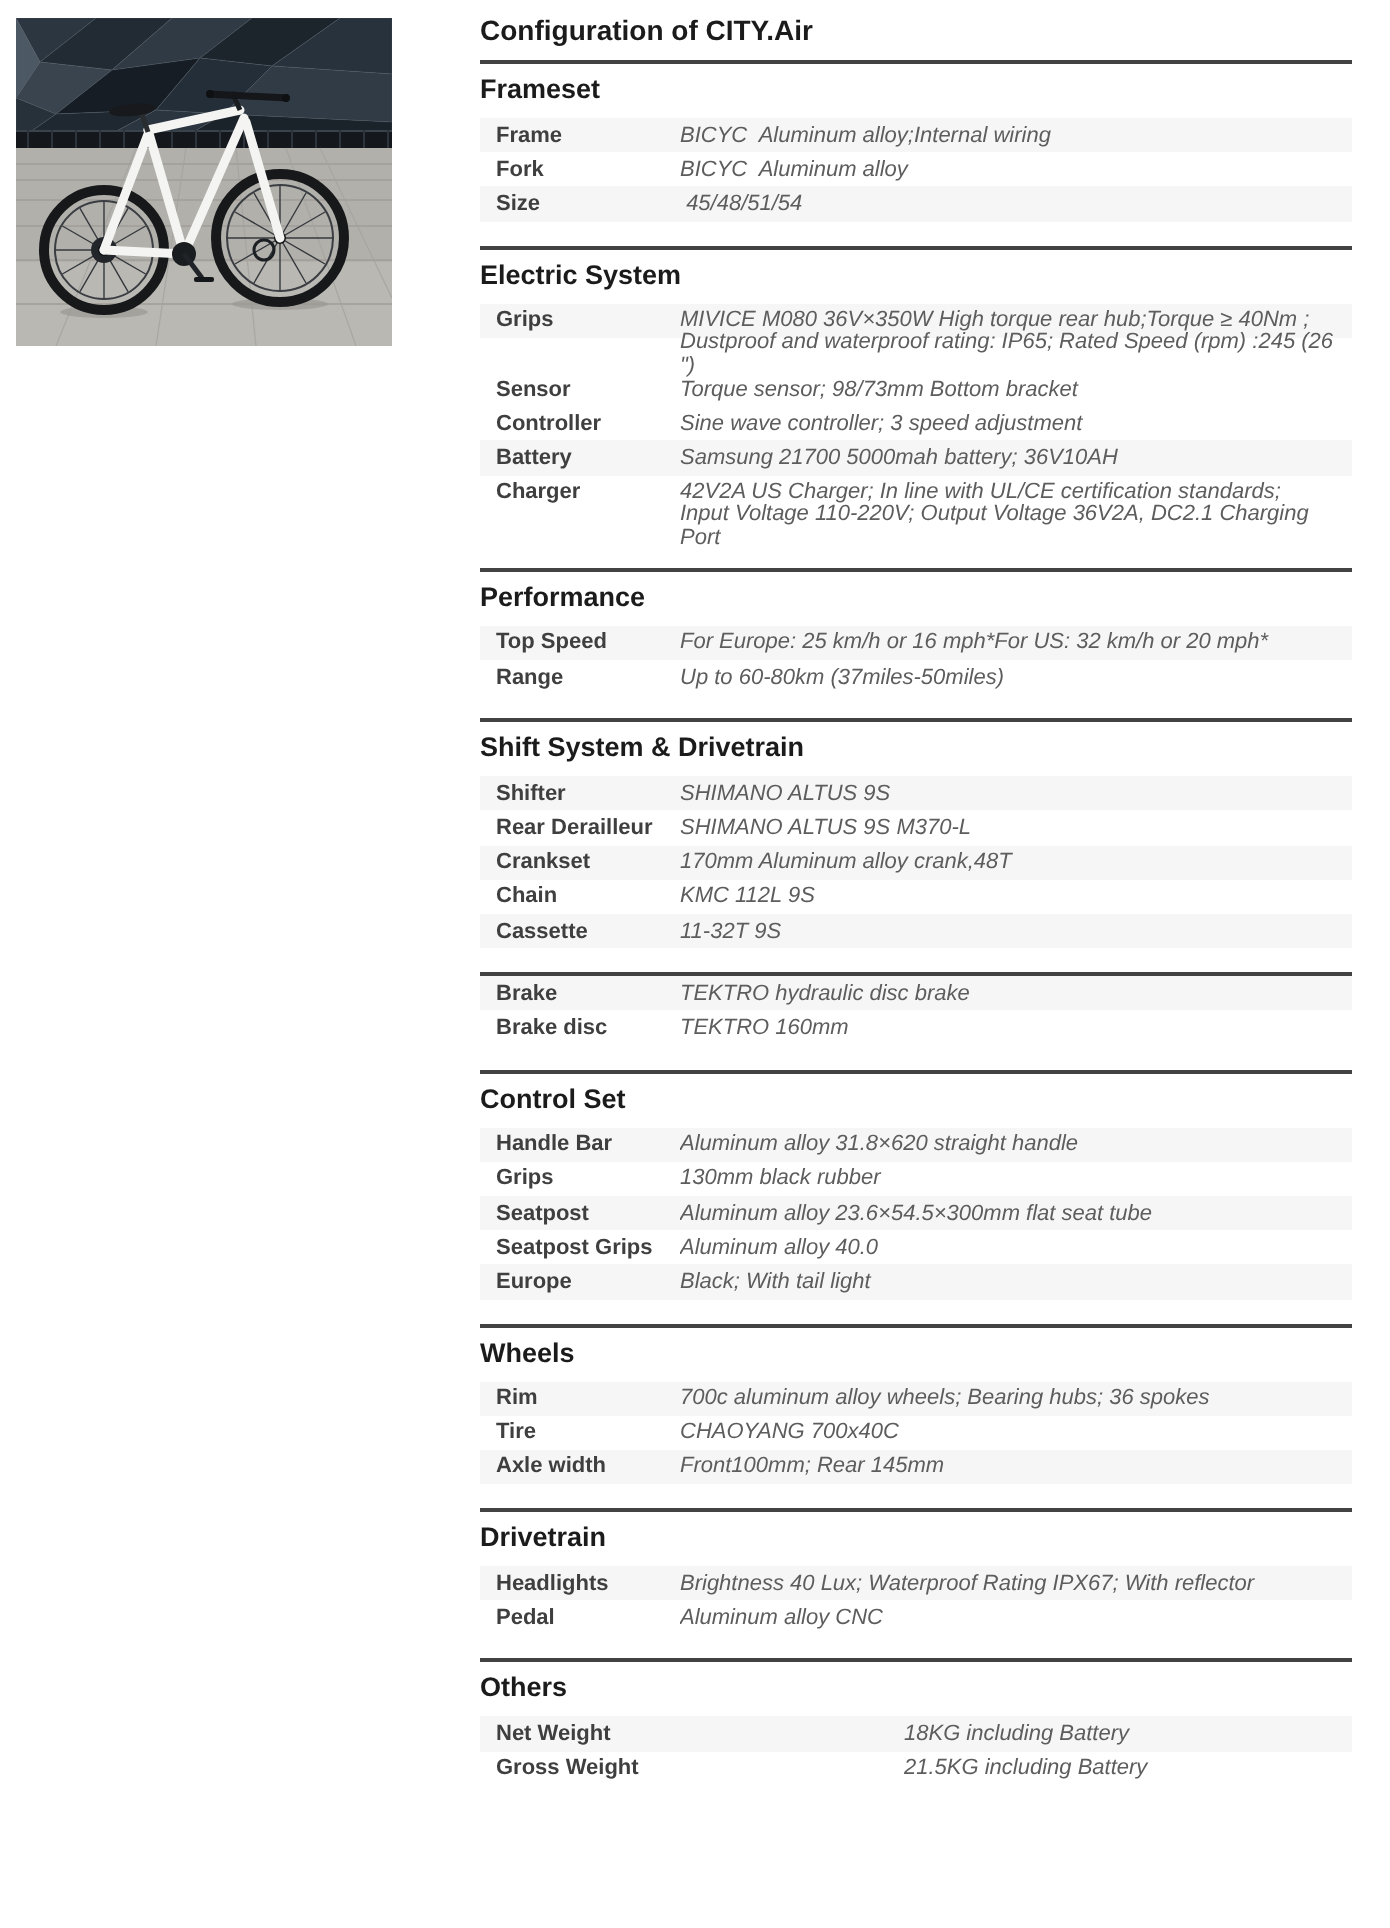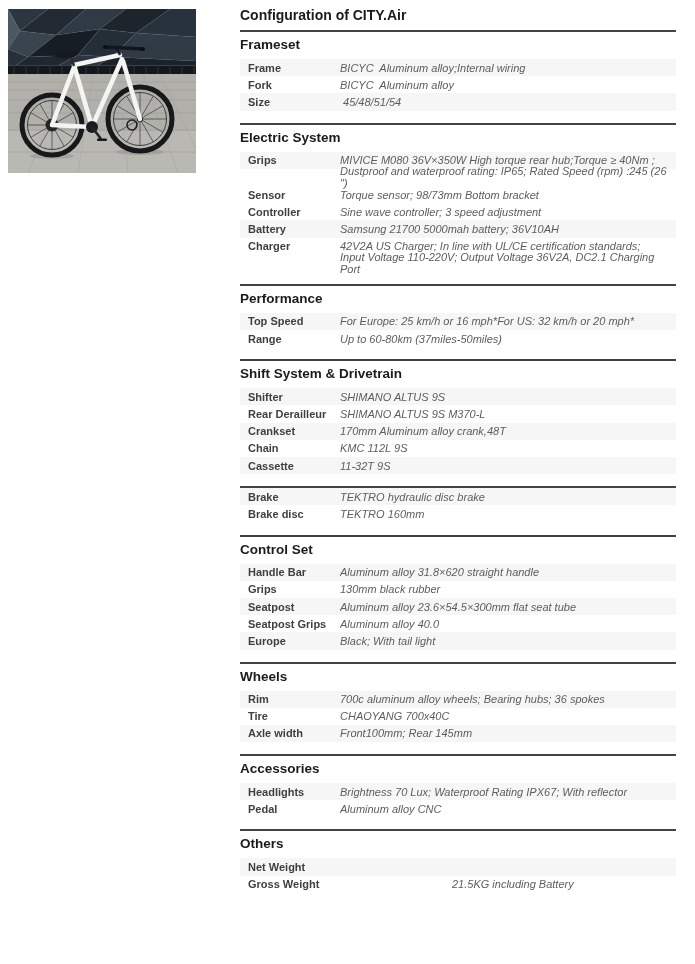--- a/index.html
+++ b/index.html
@@ -371,43 +371,44 @@
           <div class="row shaded">
   <div class="line">
     <span class="label">Axle width</span>
     <span class="value">Front100mm; Rear 145mm</span>
   </div>
 </div>
         </div>
   </section>
 
   <section class="section">
-    <h2 class="heading">Accessories</h2>
+    <h2 class="heading">Drivetrain</h2>
     <div class="rows" style="--lw: 100px;">
           <div class="row shaded">
   <div class="line">
     <span class="label">Headlights</span>
-    <span class="value">Brightness 70 Lux; Waterproof Rating IPX67; With reflector</span>
+    <span class="value">Brightness 40 Lux; Waterproof Rating IPX67; With reflector</span>
   </div>
 </div>
           <div class="row">
   <div class="line">
     <span class="label">Pedal</span>
     <span class="value">Aluminum alloy CNC</span>
   </div>
 </div>
         </div>
   </section>
 
   <section class="section">
     <h2 class="heading">Others</h2>
     <div class="rows" style="--lw: 212px;">
           <div class="row shaded">
   <div class="line">
     <span class="label">Net Weight</span>
+    <span class="value">18KG including Battery</span>
   </div>
 </div>
           <div class="row">
   <div class="line">
     <span class="label">Gross Weight</span>
     <span class="value">21.5KG including Battery</span>
   </div>
 </div>
         </div>
   </section>

